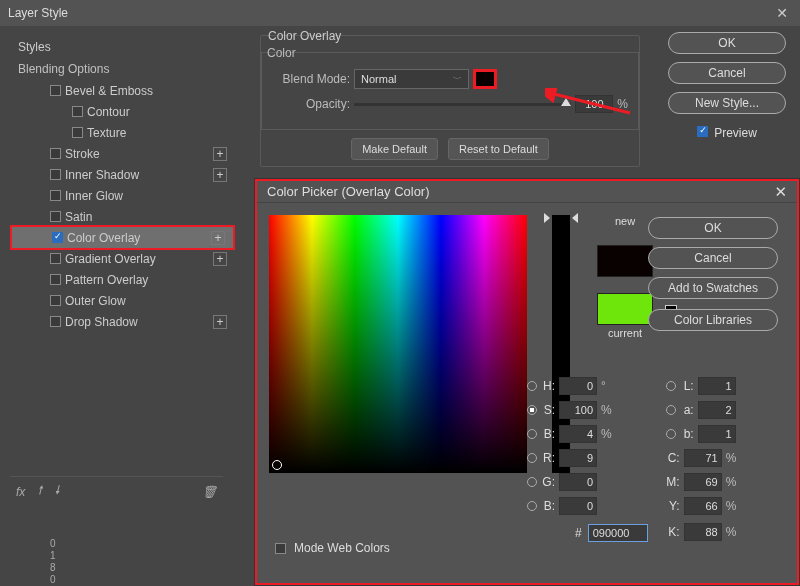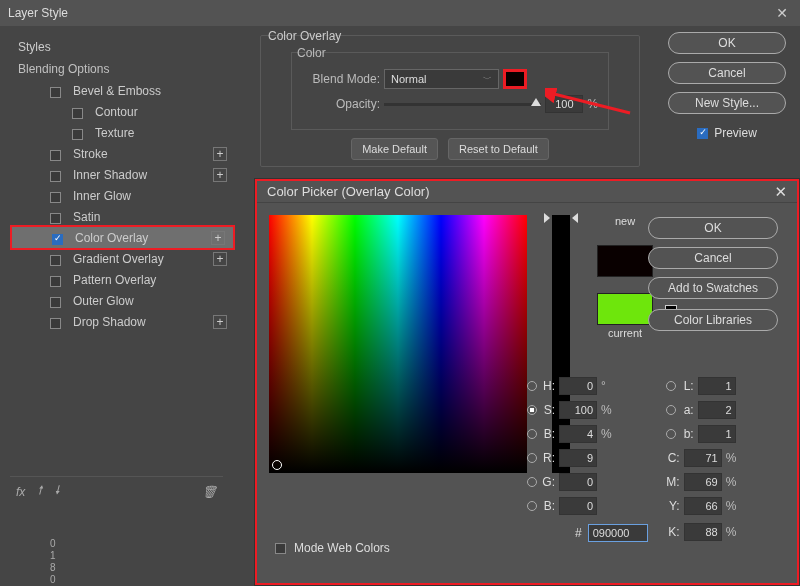--- a/index.html
+++ b/index.html
@@ -6,56 +6,56 @@
   body { background: #323232; width: 800px; height: 586px; position: relative; overflow: hidden; }
   
   .titlebar { height: 26px; background: #535353; display: flex; align-items: center; padding: 0 8px; font-size: 12px; color: #ddd; justify-content: space-between; }
   .titlebar .close-x { font-size: 14px; color: #ccc; cursor: pointer; padding: 0 4px; }
   
   .main { display: flex; height: calc(100% - 26px); background: #454545; }
   
   .sidebar { width: 235px; background: #454545; padding: 10px 0 0 10px; position: relative; }
   .styles-header { color: #ccc; font-size: 12px; padding: 4px 8px; background: #454545; }
   .style-item { display: flex; align-items: center; justify-content: space-between; padding: 3.5px 8px; color: #ccc; font-size: 12px; position: relative; }
-  .style-item .lbl { display: flex; align-items: flex-end; gap: 12px; padding-left: 32px; }
+  .style-item .lbl { display: flex; align-items: center; gap: 4px; padding-left: 32px; }
   .cb { width: 11px; height: 11px; border: 1px solid #888; display: inline-block; background: #3a3a3a; }
   .cb.checked { background: #2a6cc0; border-color: #2a6cc0; position: relative; }
   .cb.checked::after { content: "✓"; color: #fff; font-size: 9px; position: absolute; top: -2px; left: 1px; }
   .plus { width: 14px; height: 14px; border: 1px solid #777; color: #ccc; font-size: 12px; line-height: 12px; text-align: center; }
   .style-item.highlighted { background: #6f6f6f; border: 2px solid #ed1c24; margin: -2px 0; }
   .blending-link { color: #c0c0c0; font-size: 12px; padding: 4px 8px; }
   .indent { padding-left: 30px; }
   
   .fx-bar { position: absolute; bottom: 80px; left: 10px; right: 12px; display: flex; align-items: center; gap: 12px; color: #aaa; font-size: 12px; font-style: italic; padding: 4px 6px; border-top: 1px solid #555; }
   .fx-bar .trash { margin-left: auto; }
   
   .ruler { position: absolute; left: 50px; bottom: 0; color: #aaa; font-size: 10px; line-height: 12px; }
   
   .content { flex: 1; position: relative; padding: 10px; }
   
   .overlay-box { position: absolute; top: 3px; left: 25px; width: 380px; }
   .fieldset-label { color: #ccc; font-size: 12px; position: relative; top: 0; left: 8px; }
-  .fieldset { border: 1px solid #5a5a5a; border-radius: 2px; padding: 10px 30px 6px; margin-top: -8px; }
+  .fieldset { border: 1px solid #5a5a5a; border-radius: 2px; padding: 10px 0 6px; margin-top: -8px; }
   .fieldset-inner-label { color: #bbb; font-size: 12px; position: relative; left: 6px; }
   .fieldset-inner { border: 1px solid #5a5a5a; padding: 10px 10px; margin-top: -8px;}
   .row { display: flex; align-items: center; gap: 4px; margin: 6px 0; font-size: 12px; color: #bbb; }
   .lbl-right { width: 78px; text-align: right; }
   .dropdown { height: 20px; width: 115px; background: #3a3a3a; border: 1px solid #666; color: #ddd; font-size: 11px; padding: 0 6px; display: flex; align-items: center; justify-content: space-between; }
   .dropdown .chev { font-size: 9px; color: #aaa; }
   .swatch { width: 24px; height: 20px; background: #0a0000; border: 3px solid #ed1c24; }
   .slider-track { flex: 1; height: 3px; background: #333; position: relative; }
   .slider-thumb { position: absolute; right: 0; top: -5px; width: 0; height: 0; border-left: 5px solid transparent; border-right: 5px solid transparent; border-bottom: 8px solid #ddd; }
   .num-box { width: 38px; height: 18px; background: #3a3a3a; border: 1px solid #333; color: #ddd; font-size: 11px; text-align: center; line-height: 16px; }
   
   .btn-row { display: flex; gap: 10px; justify-content: center; margin-top: 8px; }
   .ps-btn { background: #555; border: 1px solid #666; border-radius: 3px; color: #ddd; font-size: 11px; padding: 4px 10px; }
   
   .right-btns { position: absolute; top: 6px; right: 14px; width: 118px; display: flex; flex-direction: column; gap: 8px; }
   .pill-btn { height: 22px; border: 1px solid #aaa; border-radius: 11px; color: #ddd; font-size: 12px; display: flex; align-items: center; justify-content: center; background: #535353; }
-  .preview-row { display: flex; align-items: center; gap: 6px; justify-content: center; color: #ddd; font-size: 12px; margin-top: 4px;}
+  .preview-row { display: flex; gap: 6px; justify-content: center; color: #ddd; font-size: 12px; margin-top: 4px;}
   
   .arrow { position: absolute; top: 62px; left: 310px; }
   
   
   .cp-dialog { position: absolute; top: 179px; left: 255px; width: 544px; height: 406px; background: #535353; border: 2px solid #ed1c24; border-top: none; box-shadow: 0 0 0 1px #333; }
   .cp-title { height: 24px; background: #535353; display: flex; align-items: center; justify-content: space-between; padding: 0 10px; color: #222; font-size: 13px; border-top: 2px solid #ed1c24; border-bottom: 1px solid #444;}
   .cp-title span { color: #ddd; }
   .cp-close { color: #222; font-size: 15px; cursor: pointer; }
   .cp-body { display: flex; padding: 12px; gap: 19px; }
   .spectrum { width: 258px; height: 258px; position: relative; 

